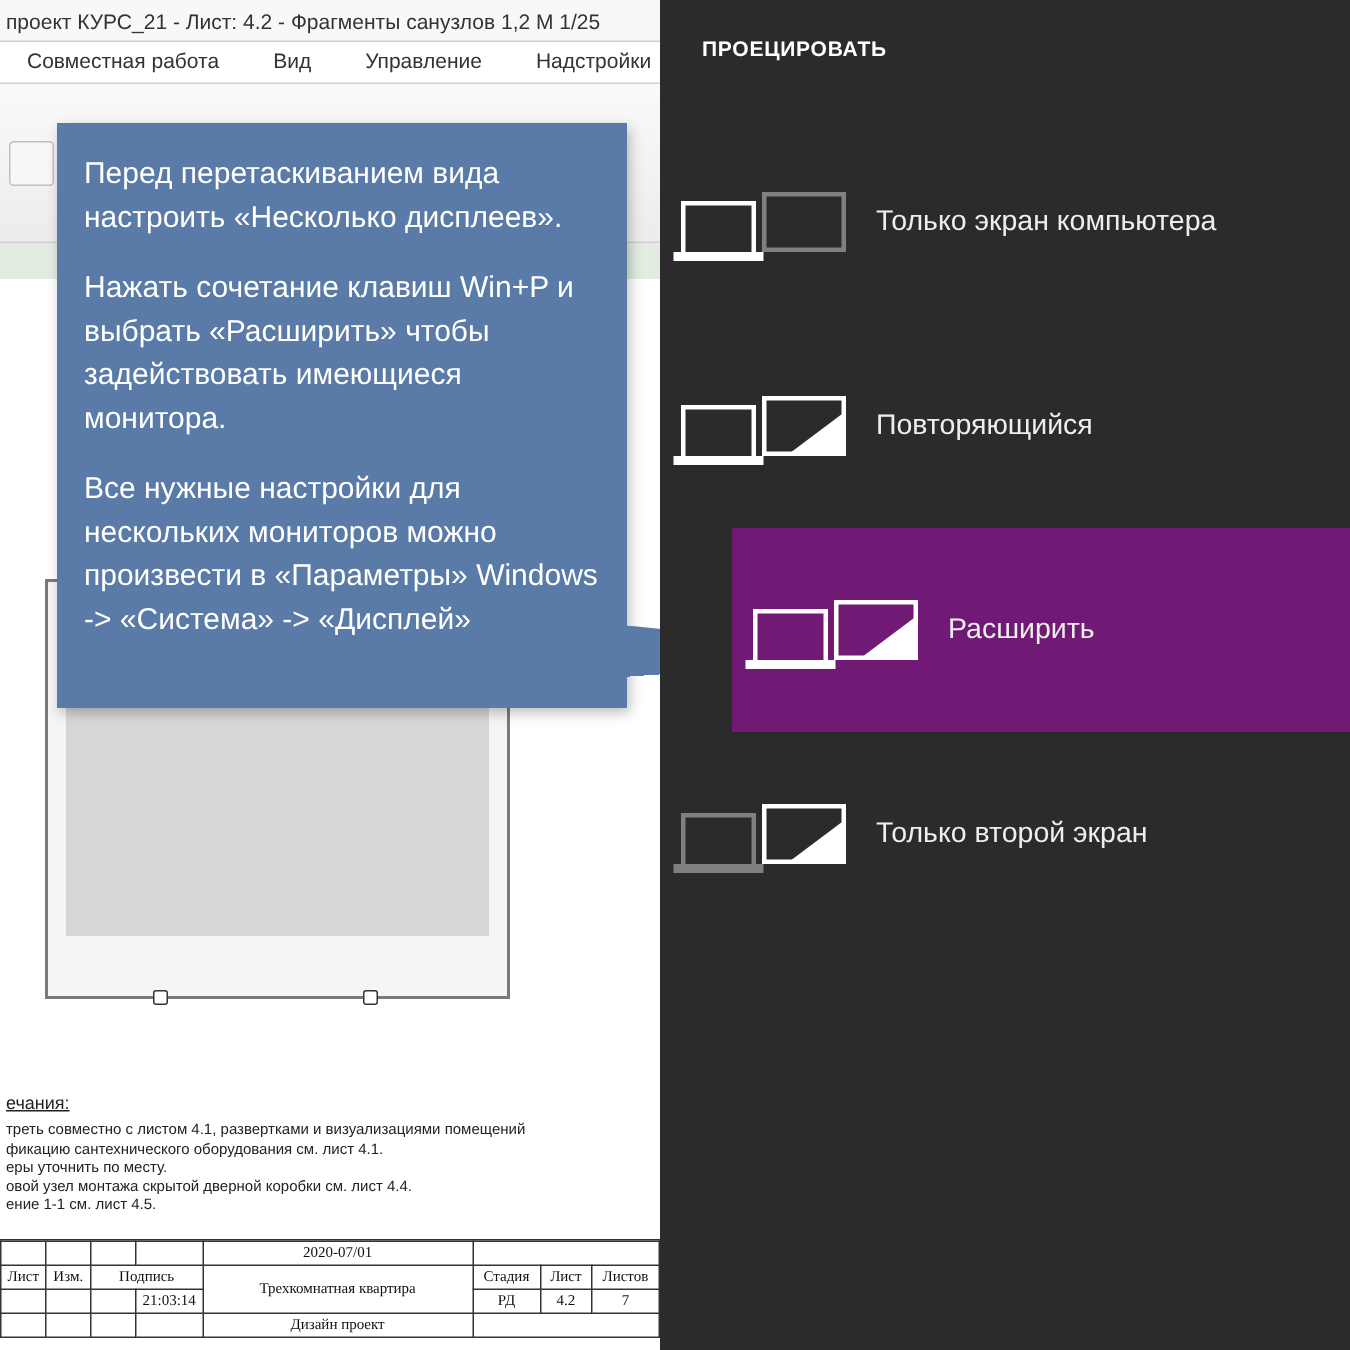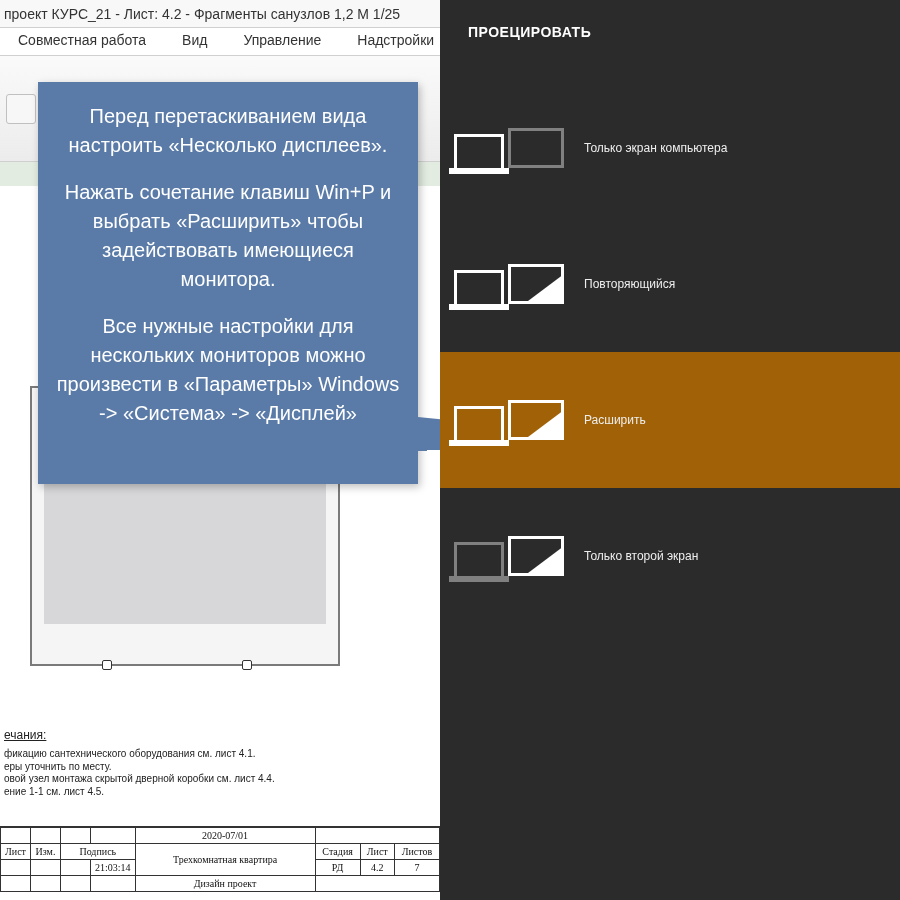--- a/index.html
+++ b/index.html
@@ -72,22 +72,22 @@
   }
   .tblock table { border-collapse: collapse; width:100%;font-family:Liberation Serif, serif; }
   .tblock td { border:1px solid #333; padding:2px 4px; text-align:center; }
   .tblock .wide { width: 180px; }
 
   
   .callout {
     position:absolute; left:38px; top:82px;
     width: 380px;
     background:#5a7ba7; color:#fff;
-    font-size: 20px; text-align:center;
-    padding: 20px 18px 40px;
+    font-size: 20px; text-align:left;
+    padding: 20px 18px 28px;
     line-height:1.45;
     box-shadow: 2px 3px 8px rgba(0,0,0,.25);
   }
   .callout p { margin-bottom: 18px; }
   .callout p:last-child { margin-bottom:16px; }
   .callout-arrow2 {
     position:absolute; left:418px; top:417px;
     width:190px; height:55px;
     background: linear-gradient(176deg, #5a7ba7 0 50%, transparent 50%);
     clip-path: polygon(0 0, 100% 35%, 100% 60%, 0 100%);
@@ -102,23 +102,23 @@
   .panel-title {
     font-size: 14px; font-weight:600;
     letter-spacing:.5px;
     padding: 24px 28px 40px;
   }
   .opt {
     display:flex; align-items:center;
     height: 136px;
     padding-left: 14px;
   }
-  .opt.sel { background:#a16207; }
+  .opt.sel { background:#701a75;margin-left:48px; }
   .opt .icons { width:130px; display:flex; align-items:flex-end; gap:4px; }
-  .opt .label { font-size:12px; color:#eee; }
+  .opt .label { font-size:19px; color:#eee; }
   .laptop {
     width:50px; height:34px; border:3px solid #fff; position:relative;
     border-bottom-width:0;
   }
   .laptop.dim { border-color:#808080; }
   .laptop::after {
     content:""; position:absolute; left:-8px; right:-8px; bottom:-6px;
     height:6px; background:#fff;
   }
   .laptop.dim::after { background:#808080; }
@@ -164,20 +164,21 @@
 <div class="canvas">
   <div class="drawing-box">
     <div class="drawing-fill"></div>
     <span class="marker" style="left:70px;bottom:-6px"></span>
     <span class="marker" style="left:210px;bottom:-6px"></span>
   </div>
 
   <div class="notes">
     <div class="notes-title">ечания:</div>
     <ul class="notes-list">
+      <li>треть совместно с листом 4.1, развертками и визуализациями помещений</li>
       <li>фикацию сантехнического оборудования см. лист 4.1.</li>
       <li>еры уточнить по месту.</li>
       <li>овой узел монтажа скрытой дверной коробки см. лист 4.4.</li>
       <li>ение 1-1 см. лист 4.5.</li>
     </ul>
   </div>
 
   <div class="tblock">
     <table>
       <tbody>

